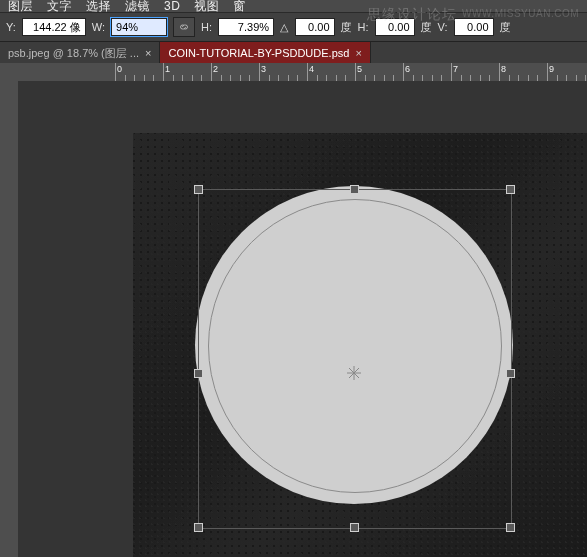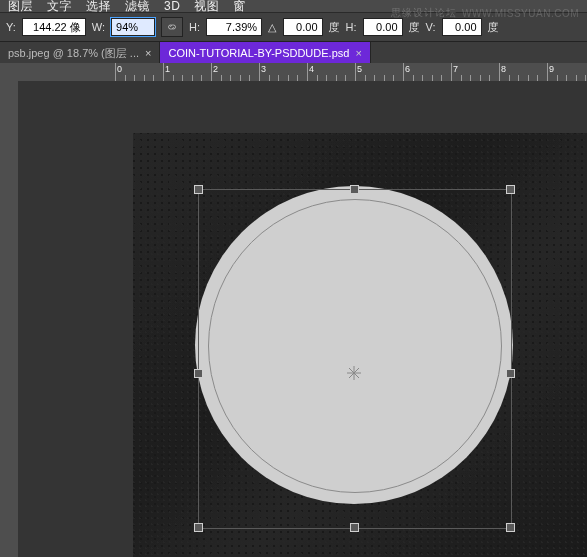--- a/index.html
+++ b/index.html
@@ -7,41 +7,41 @@
   .menubar{height:12px;background:#4a4a4a;border-bottom:1px solid #2a2a2a;padding:0 8px;display:flex;gap:14px;align-items:center;color:#eee;letter-spacing:.5px;overflow:hidden;}
   .menubar span{white-space:nowrap;font-size:12px;}
   .options{height:28px;background:#404040;border-bottom:1px solid #222;display:flex;align-items:center;padding:0 6px;gap:6px;}
   .opt-lbl{color:#ddd;font-size:11px;}
   .field{height:18px;background:#fff;color:#000;border:1px solid #222;padding:0 4px;font-size:11px;display:inline-flex;align-items:center;justify-content:flex-end;box-sizing:border-box;}
   .field.sel{outline:1px solid #4aa3ff;background:#dfeaff;}
   .link-btn{width:20px;height:18px;background:#4a4a4a;border:1px solid #222;display:flex;align-items:center;justify-content:center;}
   .link-btn svg{width:12px;height:12px;fill:none;stroke:#ccc;stroke-width:1.5;}
   .tabbar{height:22px;background:#3c3c3c;border-bottom:1px solid #111;display:flex;align-items:stretch;}
   .tab{display:flex;align-items:center;padding:0 8px;border-right:1px solid #242424;color:#bbb;font-size:11px;gap:6px;max-width:200px;white-space:nowrap;overflow:hidden;}
-  .tab.active{background:#6d28d9;color:#fff;}
+  .tab.active{background:#7f1d1d;color:#fff;}
   .tab .close{color:#ccc;font-size:11px;}
   .ruler-corner{position:absolute;left:0;top:63px;width:18px;height:18px;background:#4e4e4e;border-right:1px solid #222;border-bottom:1px solid #222;}
   .ruler-h{position:absolute;left:18px;top:63px;right:0;height:18px;background:#4e4e4e;border-bottom:1px solid #222;overflow:hidden;}
   .ruler-h .tick{position:absolute;top:0;height:18px;border-left:1px solid #999;}
   .ruler-h .num{position:absolute;top:1px;font-size:9px;color:#eee;}
   .ruler-v{position:absolute;left:0;top:81px;width:18px;bottom:0;background:#4e4e4e;border-right:1px solid #222;}
   .canvas-area{position:absolute;left:18px;top:81px;right:0;bottom:0;background:#343434;overflow:hidden;}
   .leather{position:absolute;left:115px;top:52px;width:460px;height:430px;
     background:
       radial-gradient(circle at 10% 20%, #2a2a2a 0 1px, transparent 1px) 0 0/6px 6px,
       radial-gradient(circle at 70% 60%, #1e1e1e 0 1px, transparent 1px) 3px 3px/7px 7px,
       linear-gradient(135deg,#2b2b2b,#222 40%,#2a2a2a 60%,#1f1f1f);
     filter:contrast(1.05);}
   .coin-outer{position:absolute;border-radius:50%;background:#cfcfcf;}
   .coin-inner{position:absolute;border-radius:50%;border:1px solid #8b8b8b;}
   .bbox{position:absolute;border:1px solid #5a5a5a;}
   .handle{position:absolute;width:7px;height:7px;background:#5a5a5a;border:1px solid #cfcfcf;}
   .center-mark{position:absolute;width:14px;height:14px;transform:translate(-50%,-50%);}
   .center-mark svg{width:14px;height:14px;stroke:#888;stroke-width:1;fill:none;}
-  .watermark1{position:absolute;top:6px;right:130px;font-family:Liberation Mono, monospace;font-size:10px;color:rgba(220,220,220,.28);letter-spacing:1px;pointer-events:none;}
+  .watermark1{position:absolute;top:6px;right:130px;font-family:Liberation Mono, monospace;font-size:14px;color:rgba(220,220,220,.28);letter-spacing:1px;pointer-events:none;}
   .watermark2{position:absolute;top:8px;right:8px;font-size:10px;color:rgba(220,220,220,.22);letter-spacing:.5px;pointer-events:none;}
 </style>
 </head>
 <body>
 <div class="wrap">
 
   <div class="menubar">
     <span>图层</span>
     <span>文字</span>
     <span>选择</span>
@@ -49,21 +49,21 @@
     <span>3D</span>
     <span>视图</span>
     <span>窗</span>
   </div>
 
   <div class="options">
     <span class="opt-lbl">Y:</span>
     <span class="field" style="width:64px;">144.22 像</span>
 
     <span class="opt-lbl">W:</span>
-    <span class="field sel" style="width:44px;justify-content:flex-start;">94%</span>
+    <span class="field sel" style="width:56px;justify-content:flex-start;">94%</span>
 
     <span class="link-btn">
       <svg viewBox="0 0 24 24">
           <path d="M9 12a4 4 0 0 1 4-4h2a4 4 0 0 1 0 8h-2M15 12a4 4 0 0 1-4 4H9a4 4 0 0 1 0-8h2"></path>
         </svg>
     </span>
 
     <span class="opt-lbl">H:</span>
     <span class="field" style="width:56px;">7.39%</span>
 

